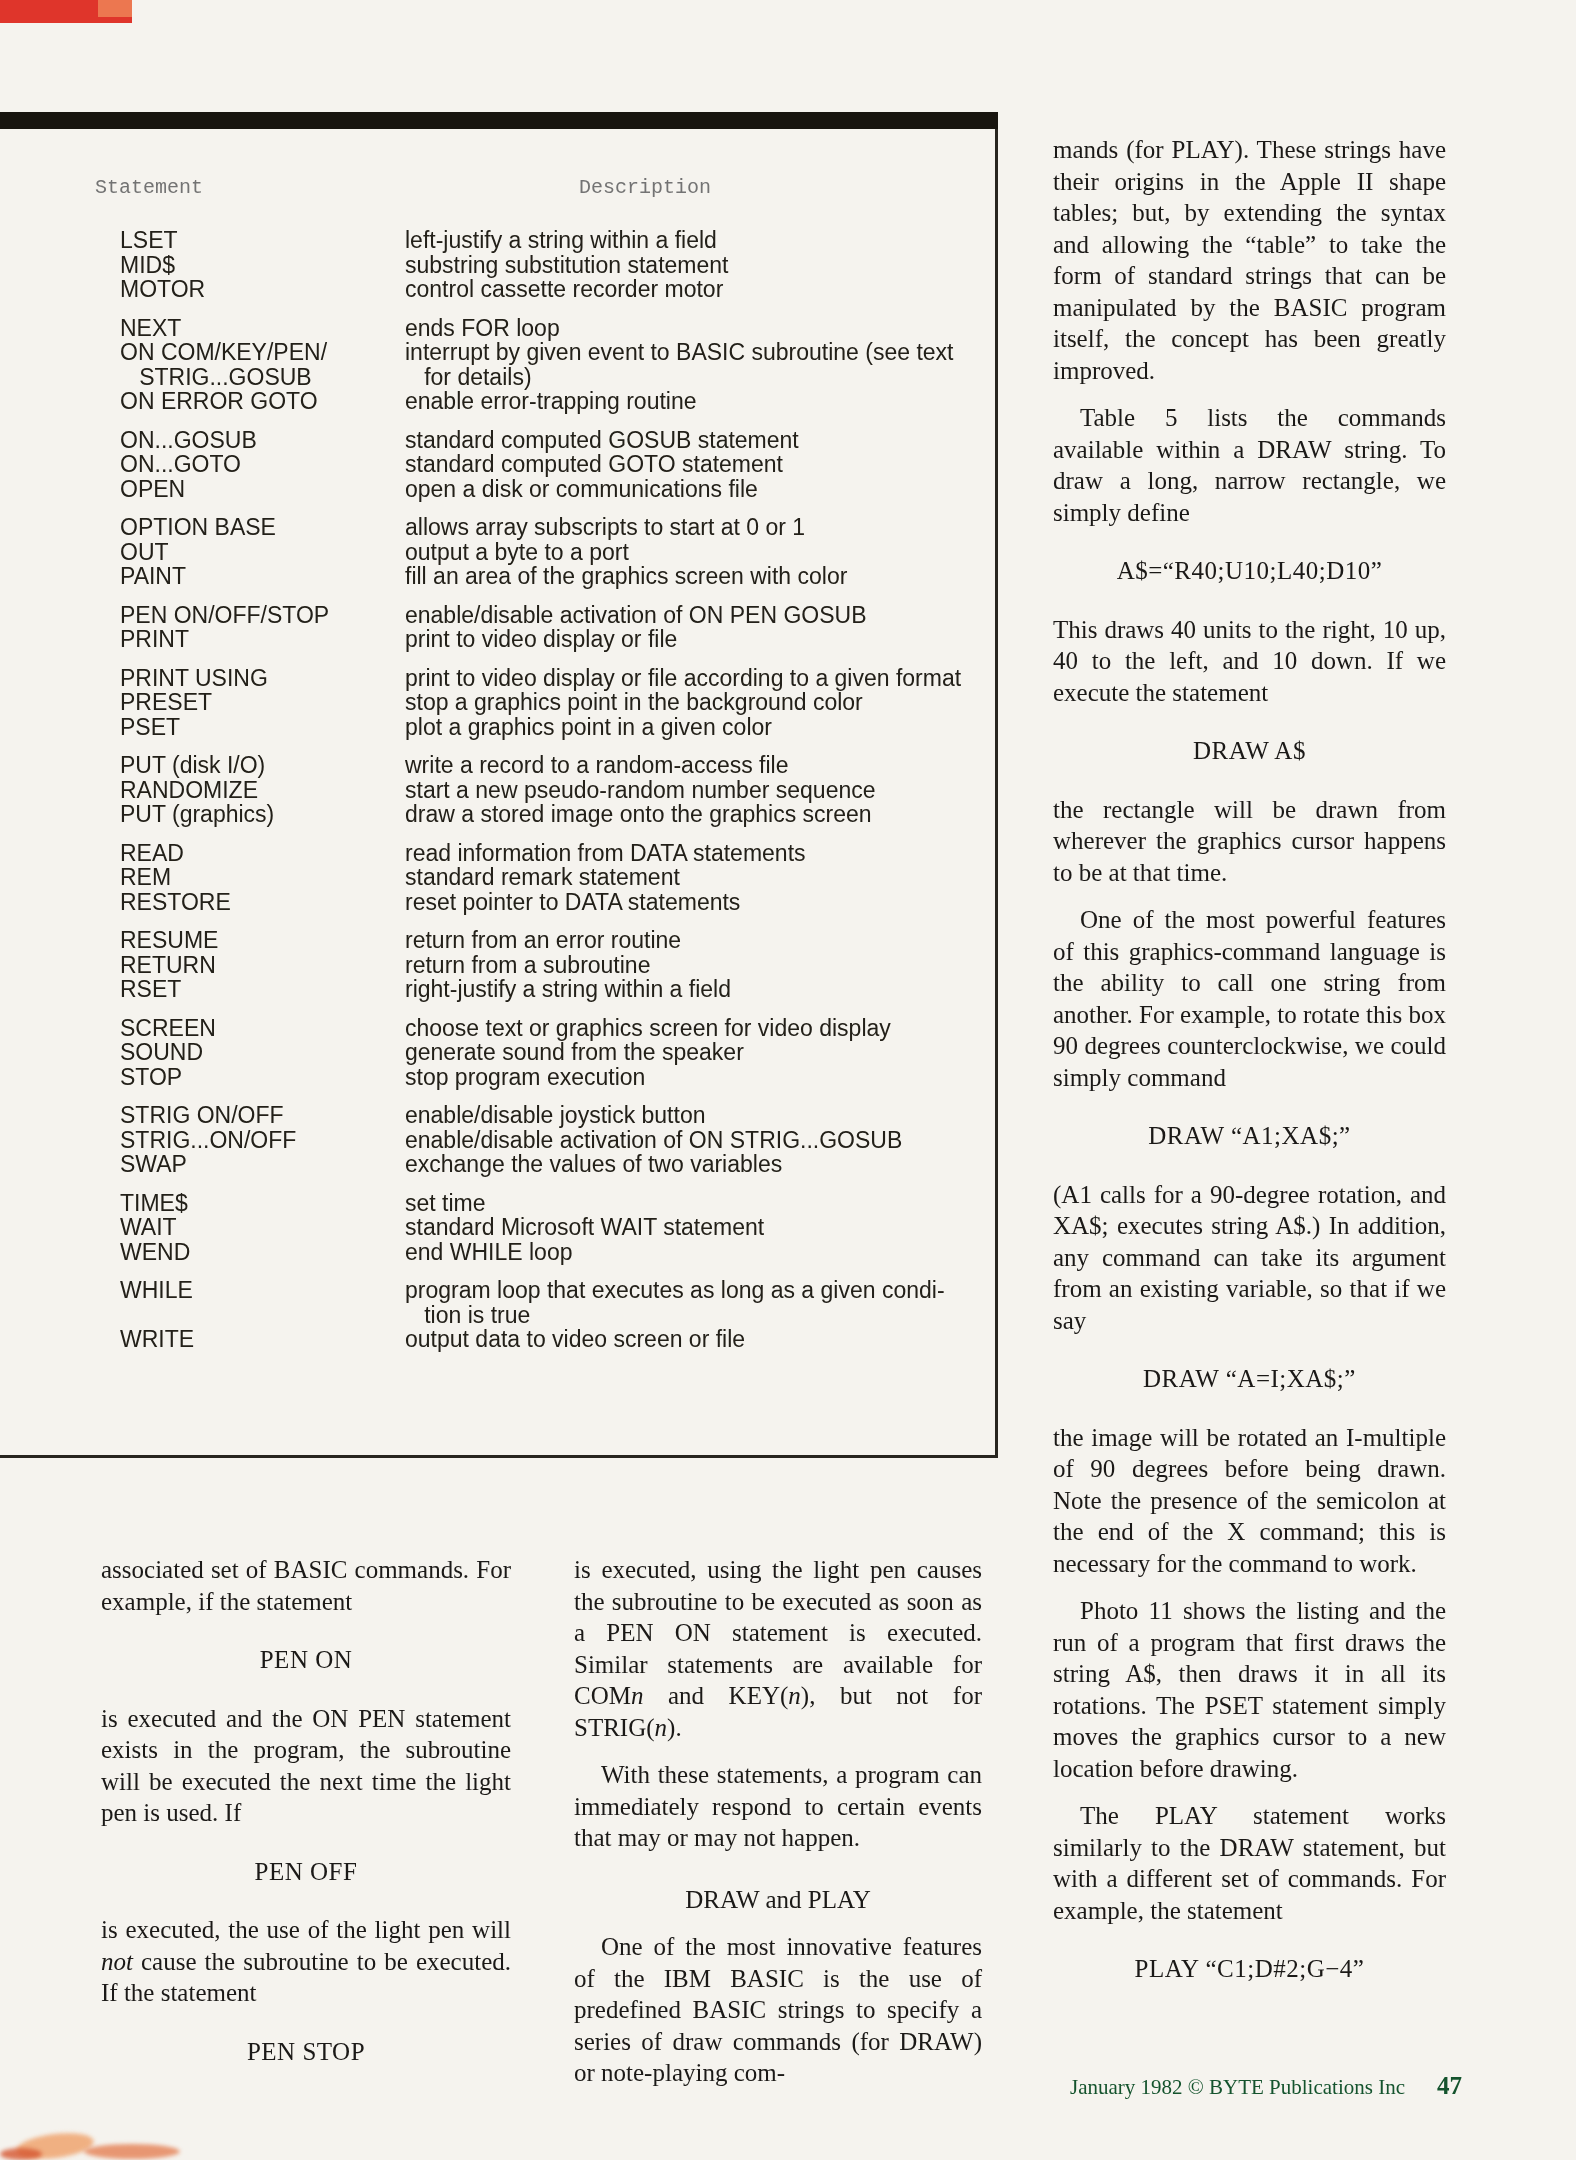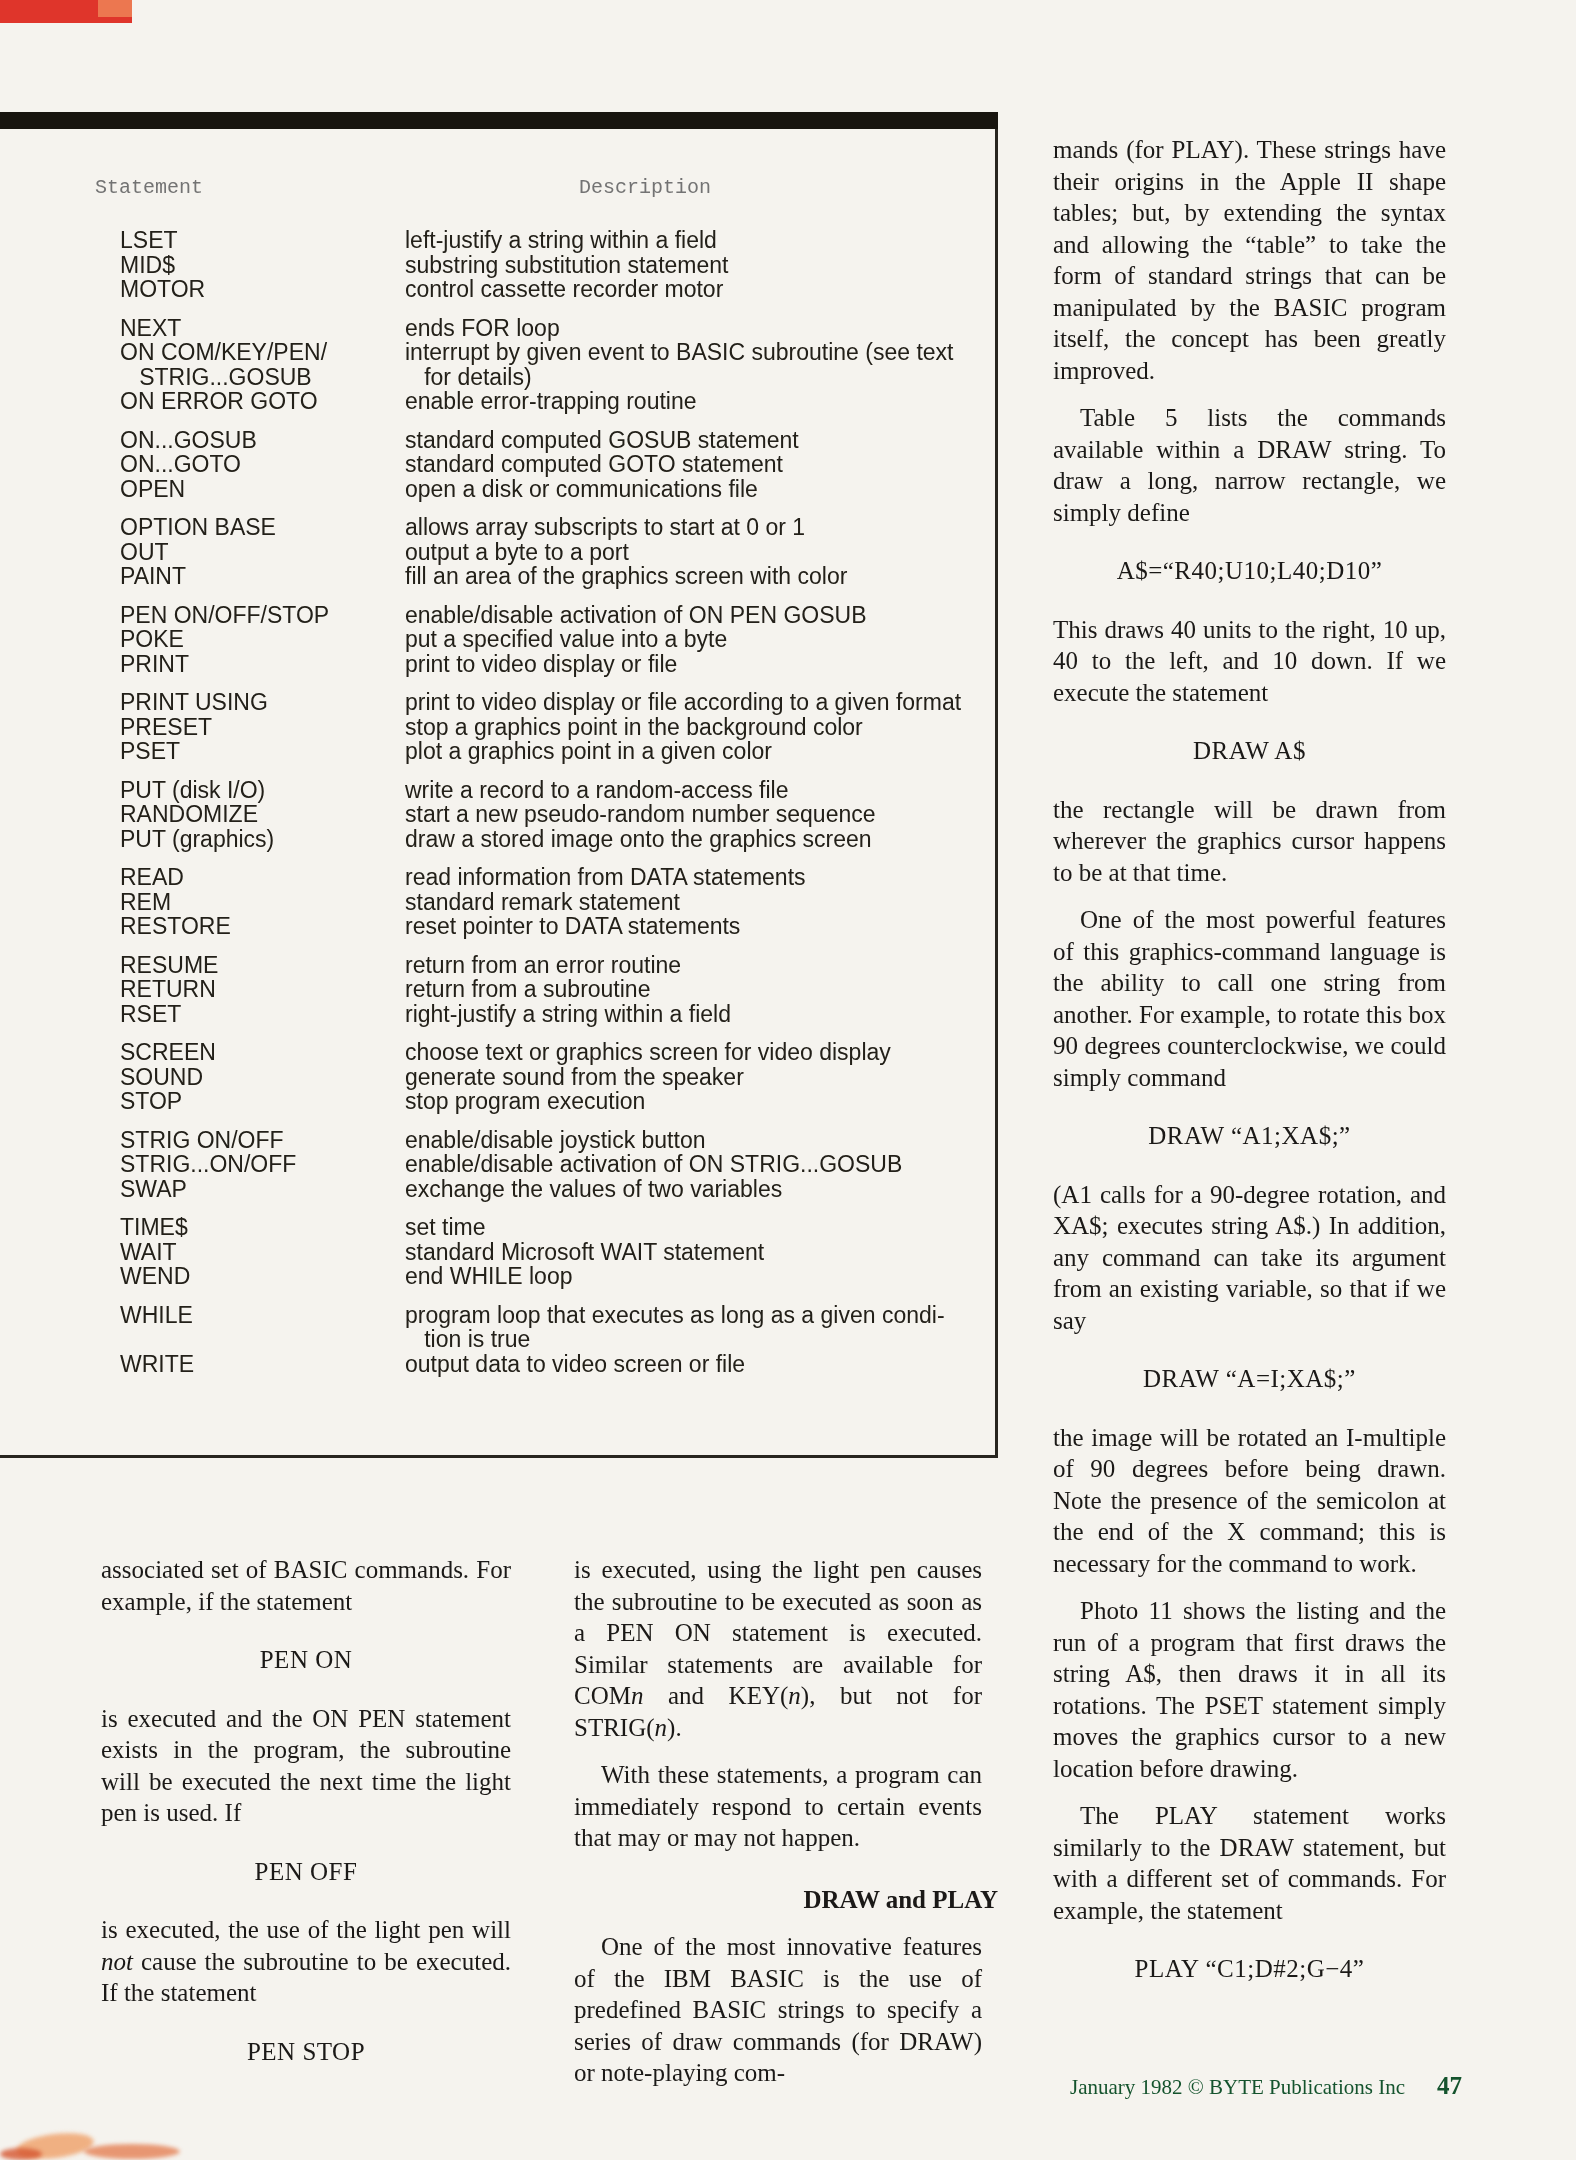--- a/index.html
+++ b/index.html
@@ -34,21 +34,21 @@
   .t-group { margin-bottom:14px; }
   .t-row { display:flex; align-items:flex-start; }
   .t-row .stmt { width:285px; padding-left:120px; flex:none; white-space:pre-line; }
   .t-row .desc { flex:1; padding-right:14px; white-space:pre-line; }
 
   
   .col { position:absolute; text-align:justify; font-size:25px; line-height:31.5px; }
   .col .para { margin:16px; }
   .col .para.indent { text-indent:27px; }
   .col .code-line { text-align:center; margin:27px 0; letter-spacing:.5px; }
-  .col .col-heading { font-weight:bold; text-align:right; margin-top:30px; margin-bottom:10px; }
+  .col .col-heading { font-weight:normal; text-align:center; margin-top:30px; margin-bottom:10px; }
   .left-col   { left:85px;   top:1538px; width:442px; }
   .middle-col { left:558px;  top:1538px; width:440px; }
   .right-col  { left:1037px; top:118px;  width:425px; }
 
   .footer { position:absolute; right:114px; top:2072px; white-space:nowrap;
             font-size:21px; color:#14532d; }
   .footer .pagenum { font-size:25px; font-weight:bold; margin-left:32px; }
 </style>
 </head>
 <body>
@@ -123,24 +123,20 @@
         </div>
         <div class="t-row">
           <div class="stmt">PAINT</div>
           <div class="desc">fill an area of the graphics screen with color</div>
         </div>
       </div>
       <div class="t-group">
         <div class="t-row">
           <div class="stmt">PEN ON/OFF/STOP</div>
           <div class="desc">enable/disable activation of ON PEN GOSUB</div>
-        </div>
-        <div class="t-row">
-          <div class="stmt">POKE</div>
-          <div class="desc">put a specified value into a byte</div>
         </div>
         <div class="t-row">
           <div class="stmt">PRINT</div>
           <div class="desc">print to video display or file</div>
         </div>
       </div>
       <div class="t-group">
         <div class="t-row">
           <div class="stmt">PRINT USING</div>
           <div class="desc">print to video display or file according to a given format</div>

